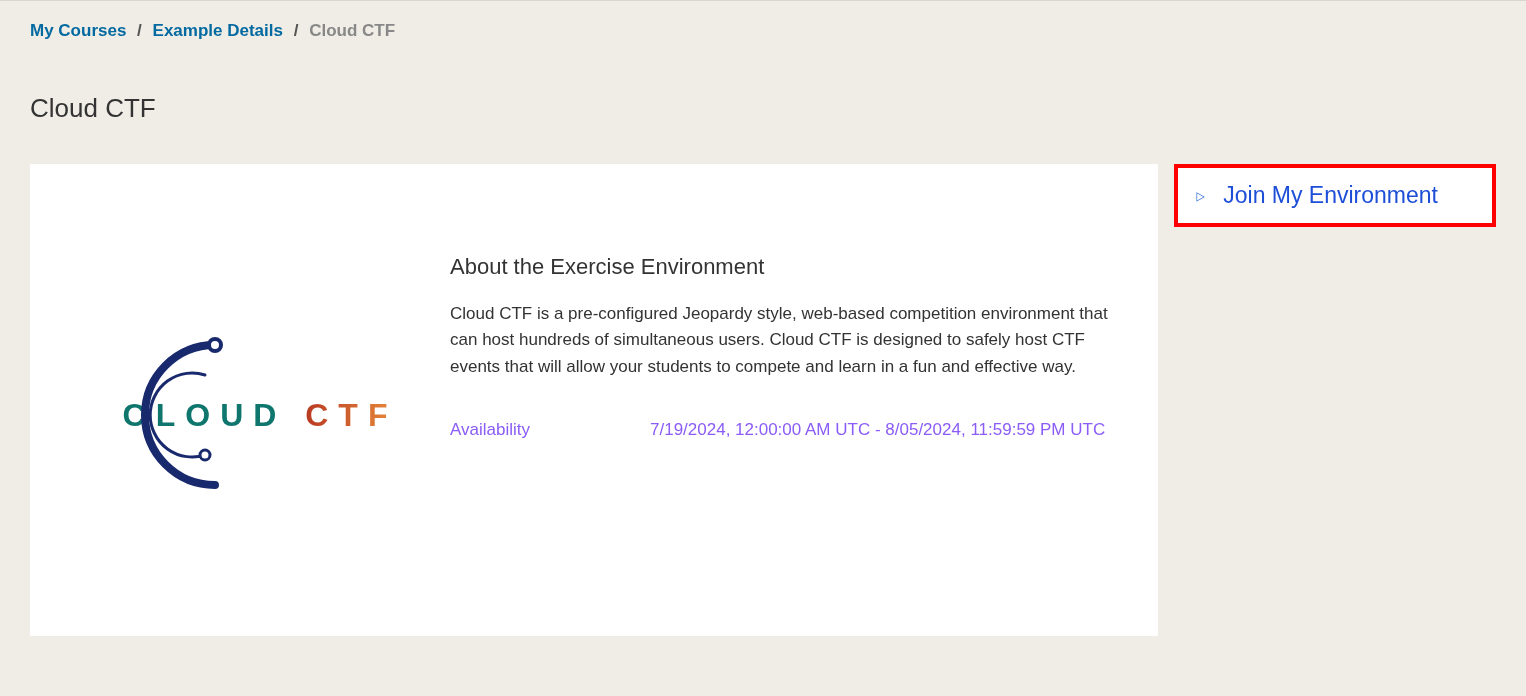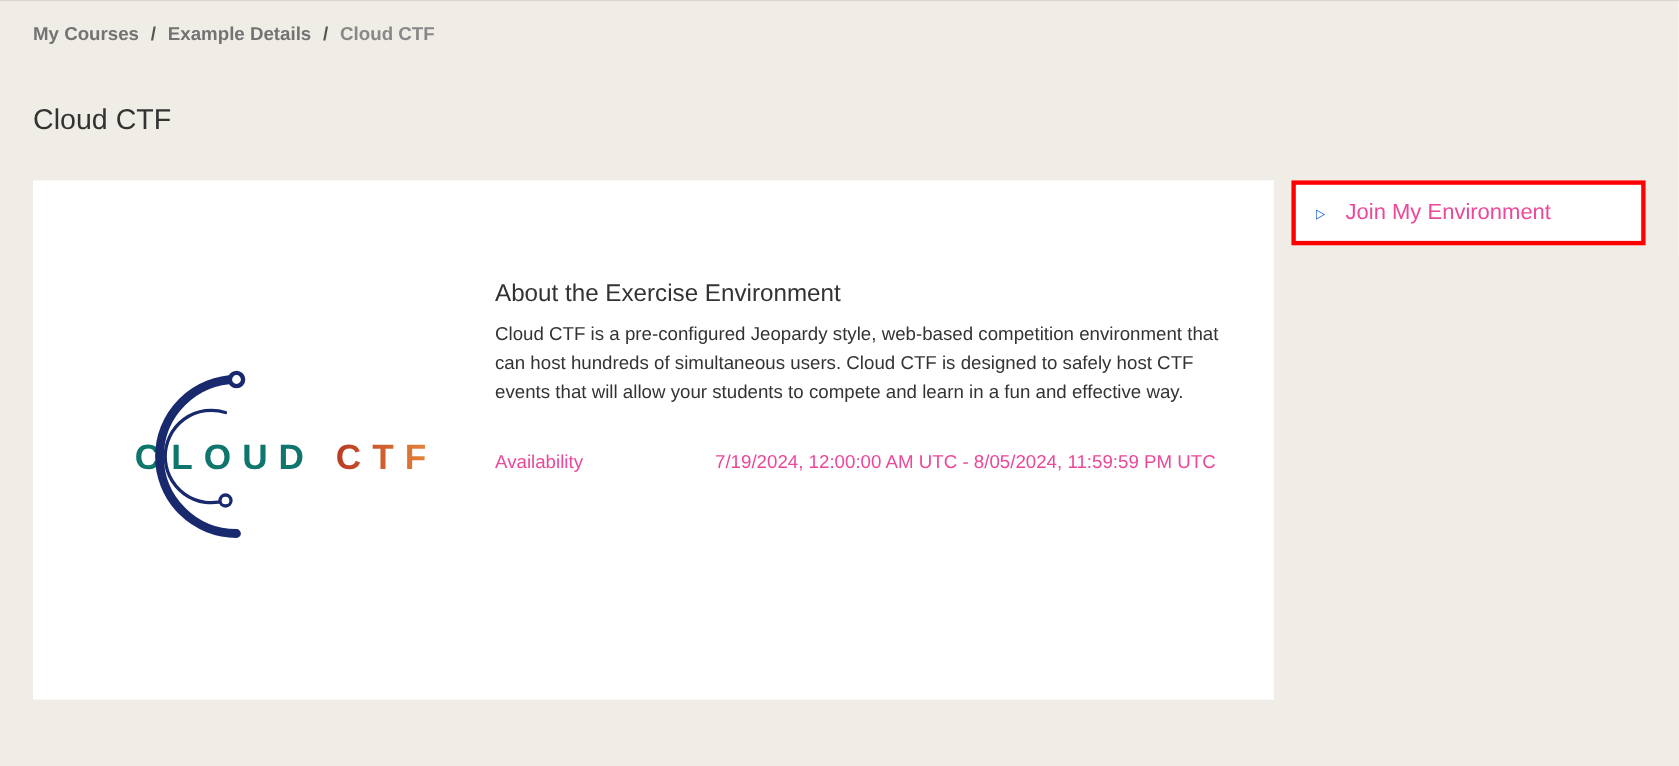--- a/index.html
+++ b/index.html
@@ -13,21 +13,21 @@
   .page {
     padding: 20px 30px;
   }
   .breadcrumb {
     font-size: 17px;
     font-weight: 700;
     color: #333;
     margin-bottom: 52px;
   }
   .breadcrumb a {
-    color: #737373;
+    color: #0369a1;
     text-decoration: none;
     cursor: pointer;
   }
   .breadcrumb .sep {
     color: #555;
     padding: 0 6px;
     font-weight: 700;
   }
   .breadcrumb .current {
     color: #888;
@@ -88,39 +88,39 @@
     color: transparent;
   }
   .content-col {
     flex: 1;
     padding-top: 20px;
   }
   .section-head {
     font-size: 22px;
     font-weight: 400;
     color: #333;
-    margin-bottom: 11px;
+    margin-bottom: 21px;
   }
   .desc {
     font-size: 17px;
     line-height: 1.55;
     color: #333;
     margin-bottom: 40px;
     max-width: 680px;
   }
   .details-head {
     font-size: 21px;
     font-weight: 400;
     color: #333;
     margin-bottom: 18px;
   }
   .details-row {
     display: flex;
     font-size: 17px;
-    color: #ec4899;
+    color: #8b5cf6;
   }
   .details-label {
     width: 200px;
   }
   .side {
     flex: 0 0 322px;
   }
   .join-btn {
     display: flex;
     align-items: center;
@@ -134,22 +134,22 @@
     text-align: left;
   }
   .join-btn .tri {
     color: #1a5fd0;
     font-size: 12px;
     line-height: 1;
     display: inline-block;
     transform: scaleX(0.9);
   }
   .join-btn .label {
-    color: #ec4899;
-    font-size: 20px;
+    color: #1d4ed8;
+    font-size: 23px;
     font-weight: 400;
   }
 </style>
 </head>
 <body>
 
 <div class="page">
   <nav class="breadcrumb">
     <a>My Courses</a>
     <span class="sep">/</span>

